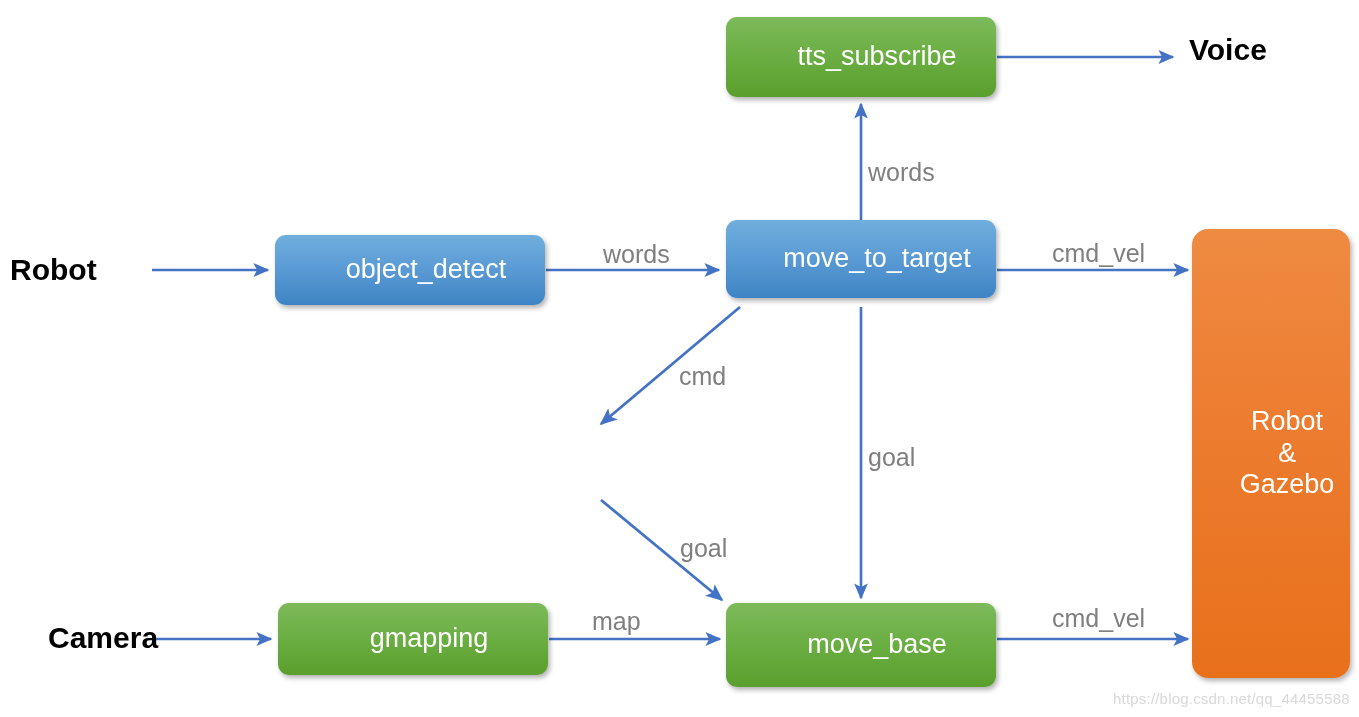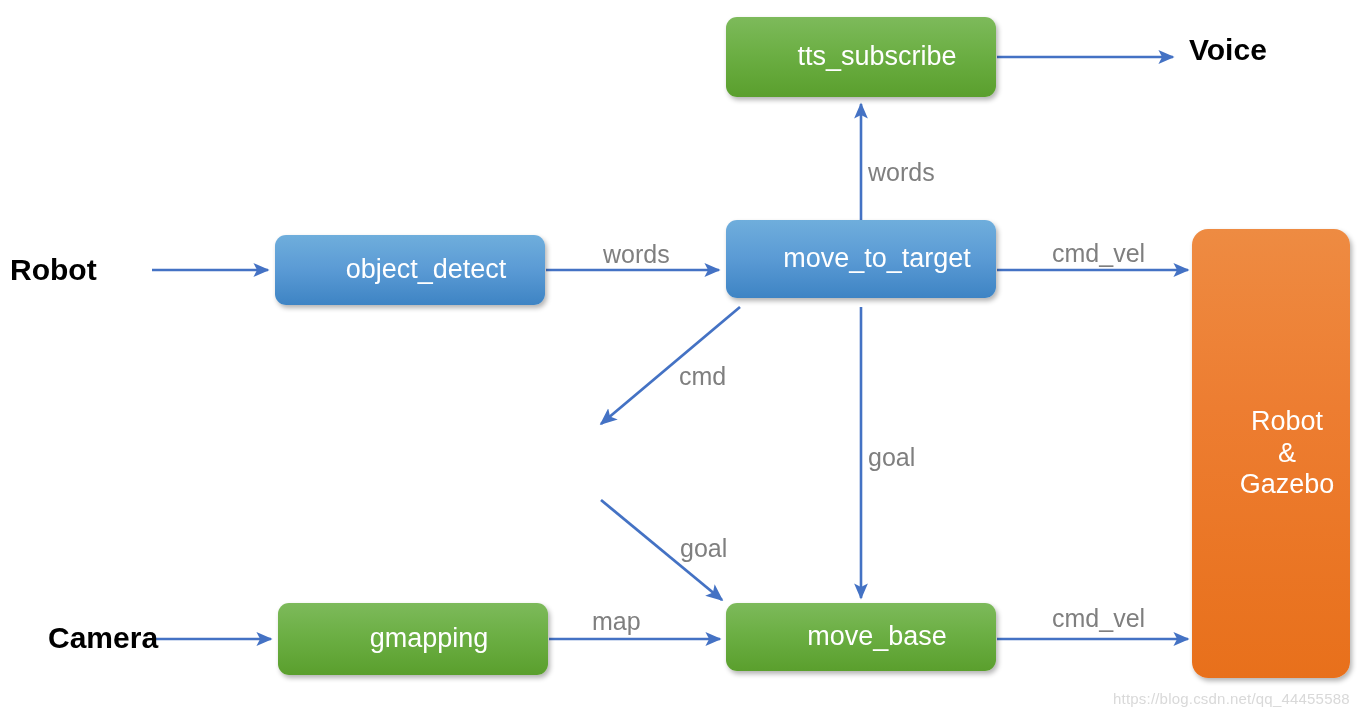--- a/index.html
+++ b/index.html
@@ -118,21 +118,21 @@
 
   <div class="node node-blue" style="left:726px; top:220px; width:270px; height:78px;align-items:center;">
     <span>move_to_target</span>
   </div>
 
 
   <div class="node node-green" style="left:278px; top:603px; width:270px; height:72px;">
     <span>gmapping</span>
   </div>
 
-  <div class="node node-green" style="left:726px; top:603px; width:270px; height:68px;">
+  <div class="node node-green" style="left:726px; top:603px; width:270px; height:84px;">
     <span>move_base</span>
   </div>
 
   <div class="node node-orange" style="left:1192px; top:229px; width:158px; height:449px;">
     <span style="white-space:pre-line;">Robot
 &amp;
 Gazebo</span>
   </div>
 
   <div class="ext-label" style="left:10px; top:253px;">

